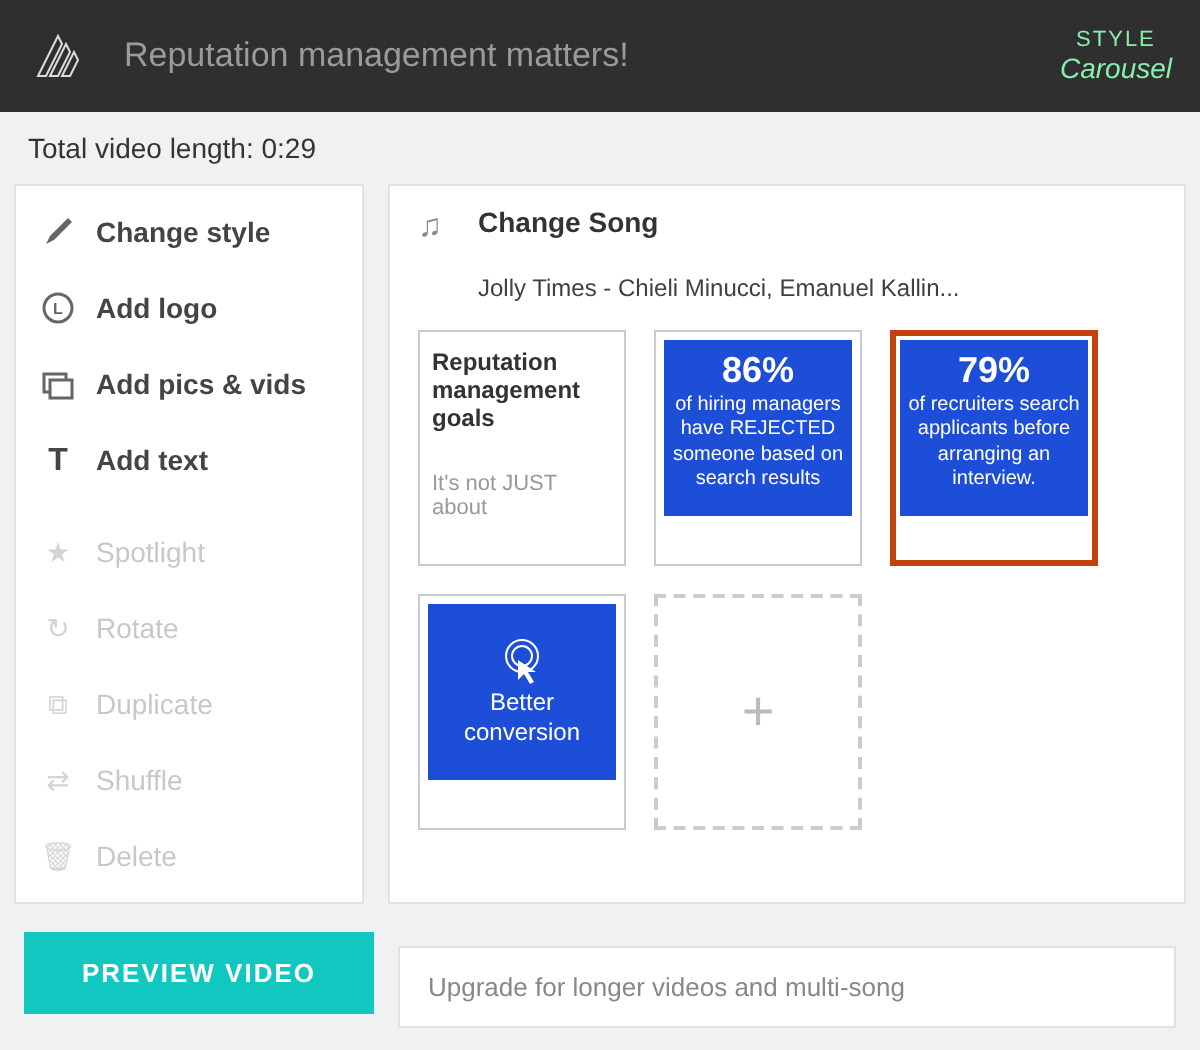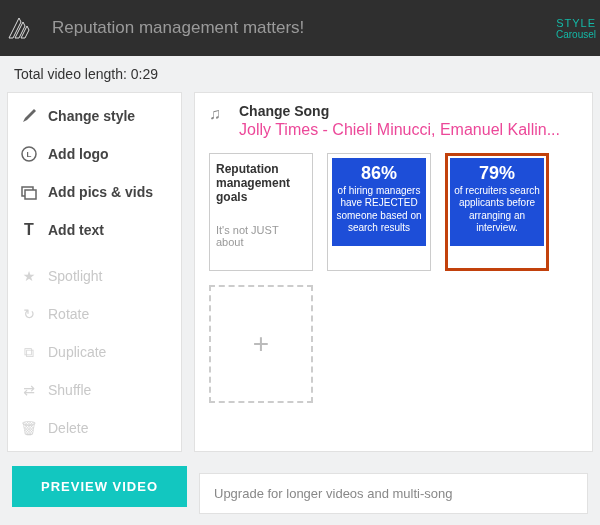--- a/index.html
+++ b/index.html
@@ -1,35 +1,35 @@
 <!DOCTYPE html>
 <html><head>
 <meta charset="utf-8">
 <style>
 *{box-sizing:border-box;margin:0;padding:0;font-family:-apple-system,BlinkMacSystemFont,"Segoe UI",Helvetica,Arial,sans-serif}
 body{width:600px;height:525px;background:#f0f1f2;overflow:hidden}
-.header{background:#2f2f2f;height:56px;display:flex;align-items:center;color:#ccc;padding:0 4px}
+.header{background:#2f2f2f;height:56px;display:flex;align-items:center;color:#ccc;padding:0 14px}
 .logo{width:30px;height:30px;margin-right:18px;display:flex;align-items:center;justify-content:center}
 .title{font-size:17px;color:#9a9a9a;flex:1}
-.style-box{text-align:right;color:#14b8a6;font-size:12px}
+.style-box{text-align:center;color:#86efac;font-size:12px}
 .style-box .lbl{letter-spacing:1px;font-size:11px}
-.style-box .val{font-size:10px}
+.style-box .val{font-style:italic;font-size:14px}
 .length{padding:10px 14px;font-size:14px;color:#333}
 .main{display:flex;padding:0 7px;gap:12px}
 .sidebar{width:175px;background:#fff;border:1px solid #e1e1e1;padding:4px 0}
 .side-item{display:flex;align-items:center;gap:10px;padding:10px 12px;font-size:14px;color:#444;cursor:pointer}
 .side-item .ic{width:18px;height:18px;display:flex;align-items:center;justify-content:center;color:#666}
 .side-item.bold{font-weight:600}
 .side-item.dis{color:#c8c8c8;cursor:default}
 .side-item.dis .ic{color:#d4d4d4}
 .content{flex:1;background:#fff;border:1px solid #e1e1e1;padding:10px 14px}
 .song{display:flex;gap:10px;margin-bottom:14px}
 .song .ic{width:20px;color:#888;font-size:16px;padding-top:2px}
 .song-title{font-weight:600;font-size:14px;color:#333}
-.song-sub{font-size:16px;color:#ec4899;margin-top:2px}
+.song-sub{font-size:12px;color:#404040;margin-top:18px}
 .slides{display:flex;flex-wrap:wrap;gap:14px}
 .slide{width:104px;height:118px;border:1px solid #ccc;background:#fff;padding:4px;position:relative}
 .slide.sel{border:3px solid #c2410c;padding:2px}
 .slide-inner{width:100%;height:88px;overflow:hidden}
 .slide-inner.black{background:#1d4ed8;color:#fff;font-family:"Comic Sans MS",cursive;font-size:10px;text-align:center;padding:4px 2px;line-height:1.25}
 .slide-inner.white{padding:4px 2px;font-size:12px;color:#555}
 .slide-inner.white .t{font-weight:600;color:#333}
 .slide-inner.white .s{color:#999;font-size:11px;margin-top:20px}
 .slide-inner .pct{font-size:18px;font-weight:bold}
 .slide.add{border:2px dashed #ccc;display:flex;align-items:center;justify-content:center;color:#bbb;font-size:28px}
@@ -137,20 +137,30 @@
           <div class="pct">86%</div>
           <div>of hiring managers have REJECTED someone based on search results</div>
         </div>
       </div>
       <div class="slide sel">
         <div class="slide-inner black">
           <div class="pct">79%</div>
           <div>of recruiters search applicants before arranging an interview.</div>
         </div>
       </div>
+      <div class="slide">
+        <div class="slide-inner black" style="display:flex;flex-direction:column;align-items:center;justify-content:center;font-size:12px">
+          <svg width="26" height="26" viewBox="0 0 26 26">
+              <circle cx="13" cy="10" r="8" fill="none" stroke="#fff" stroke-width="1"></circle>
+              <circle cx="13" cy="10" r="5" fill="none" stroke="#fff" stroke-width="1"></circle>
+              <path d="M11 12 L11 22 L14 19 L17 24 L19 23 L16 18 L20 18 Z" fill="#fff"></path>
+            </svg>
+          <div>Better conversion</div>
+        </div>
+      </div>
       <div class="slide add">
         <span>+</span>
       </div>
     </div>
   </div>
 </div>
 
 <div class="bottom">
   <div class="preview">PREVIEW VIDEO</div>
   <div class="upgrade">Upgrade for longer videos and multi-song</div>

